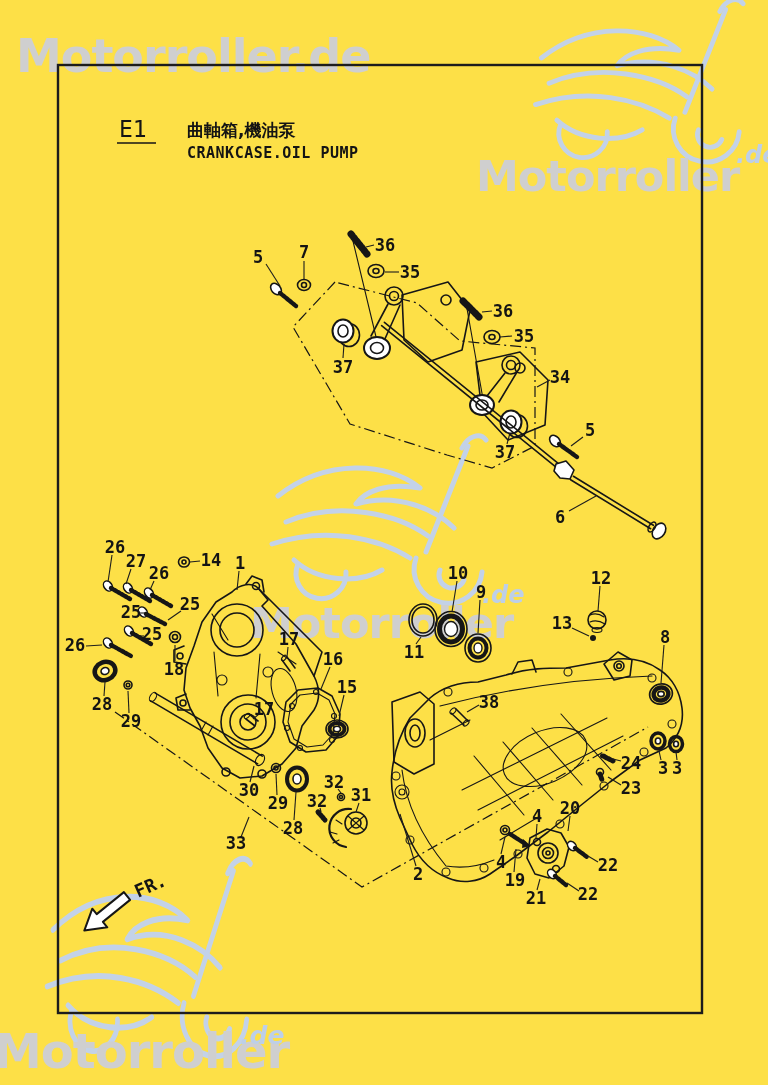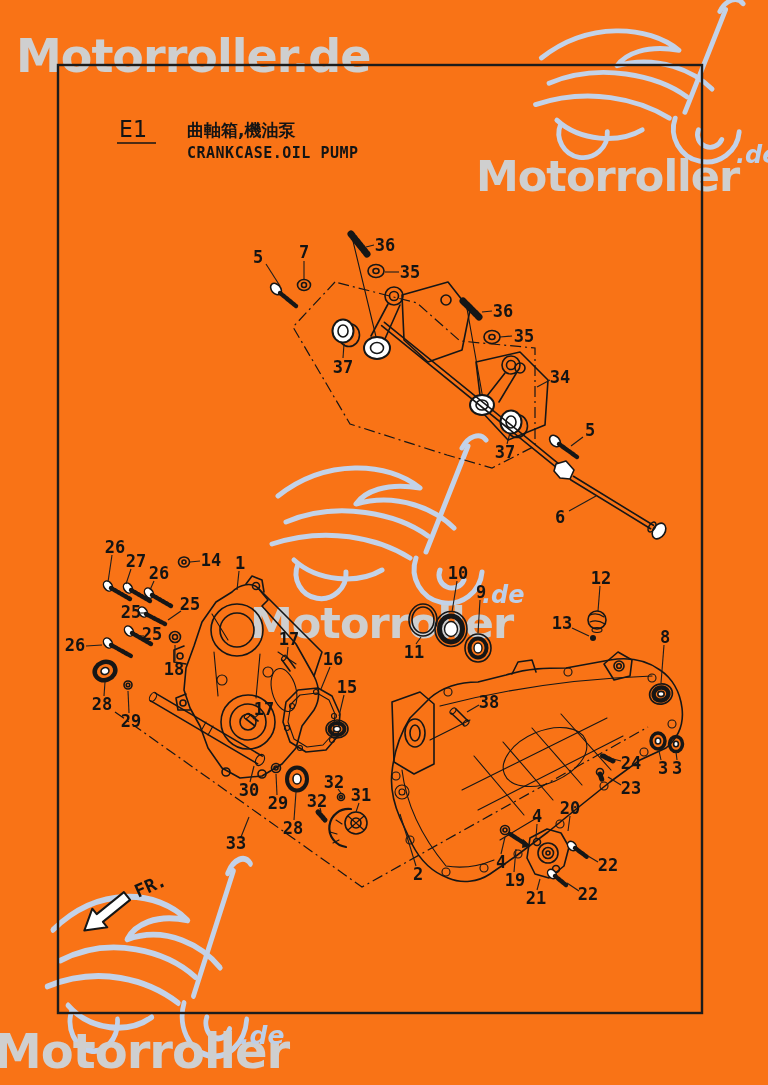--- a/index.html
+++ b/index.html
@@ -1,16 +1,16 @@
 <!DOCTYPE html>
 <html><head>
 <meta charset="utf-8">
 <style>
   html,body{margin:0;padding:0;background:#fff;}
-  .page{position:relative;width:768px;height:1085px;background:#f97316;overflow:hidden;
+  .page{position:relative;width:768px;height:1085px;background:#fde047;overflow:hidden;
         font-family:"DejaVu Sans",sans-serif;}
   svg{position:absolute;left:0;top:0;}
   .wm-gray{fill:#cfcfcf;font-family:"DejaVu Sans",sans-serif;font-weight:bold;letter-spacing:-1px;}
   .wm-blue{fill:#bdcfe8;font-family:"DejaVu Sans",sans-serif;font-weight:bold;font-style:italic;}
   .scooter{stroke:#c3d2e8;fill:none;stroke-width:5;stroke-linecap:round;stroke-linejoin:round;}
   .art{stroke:#161616;fill:none;stroke-width:1.6;stroke-linecap:round;stroke-linejoin:round;}
   .thin{stroke-width:1.1;}
   .thick{stroke-width:2;}
   .dark{fill:#161616;stroke:none;}
   .ring{stroke:#161616;fill:none;}

